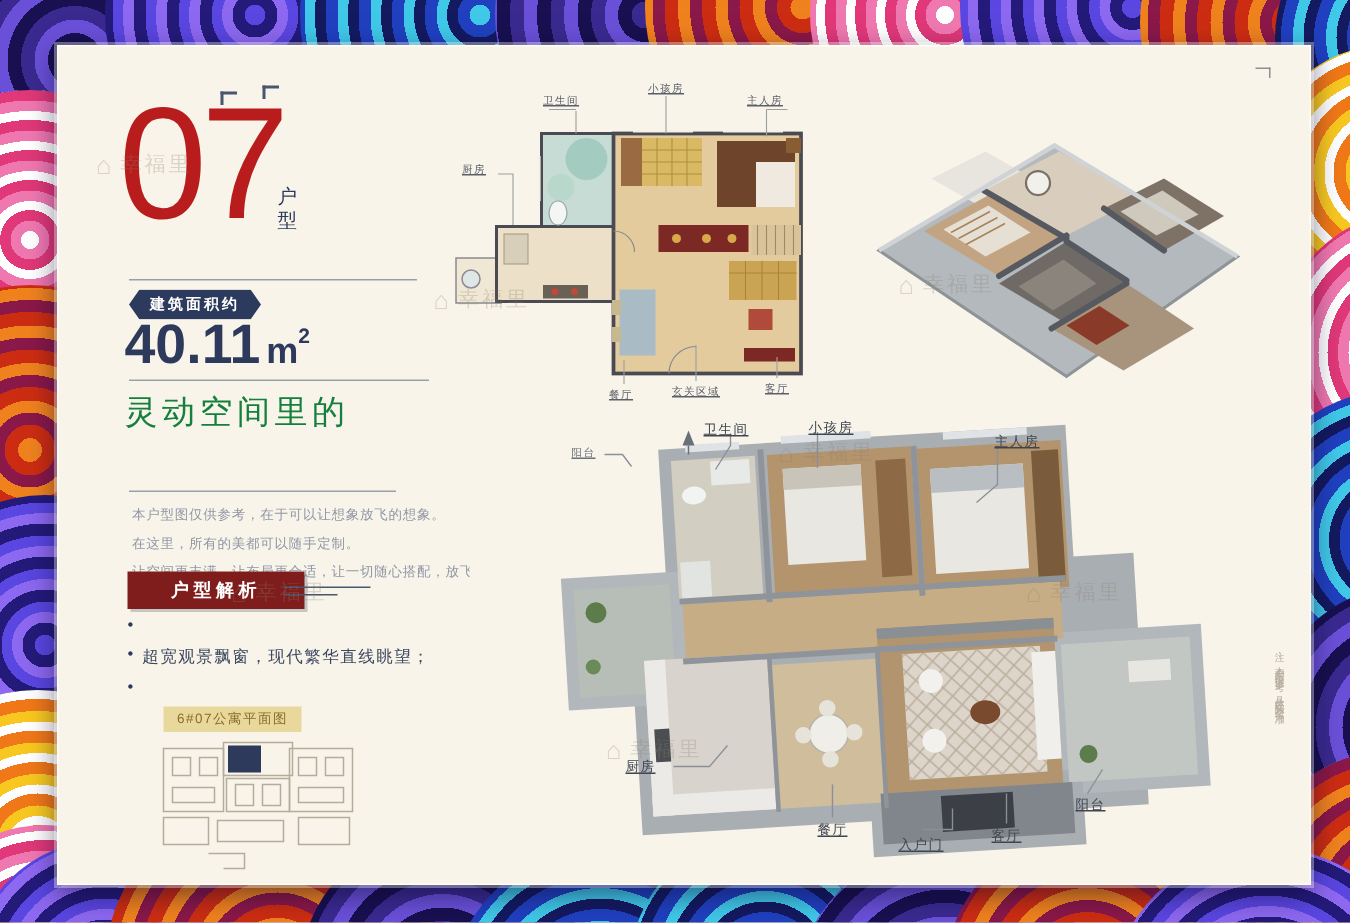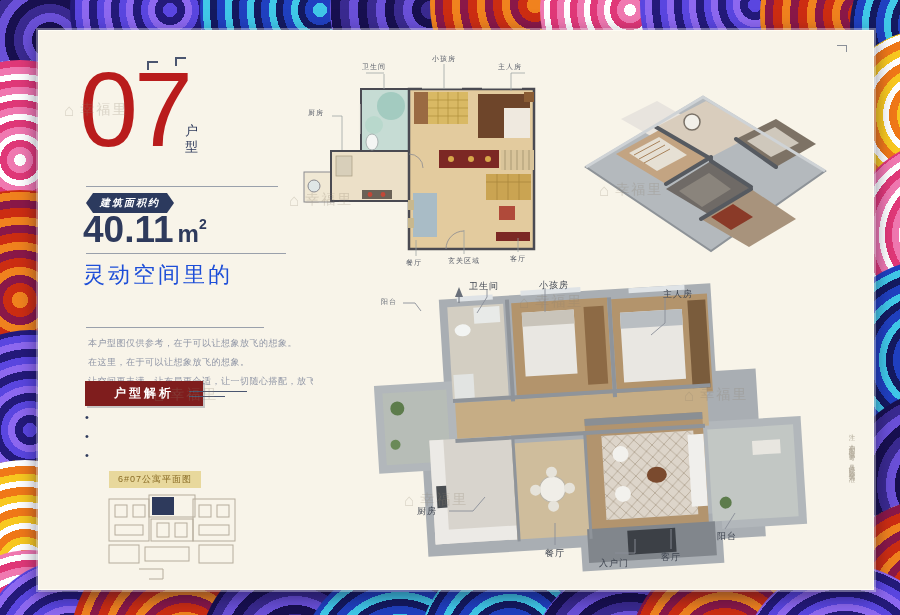--- a/index.html
+++ b/index.html
@@ -24,44 +24,44 @@
   .panel{position:absolute;left:38px;top:30px;width:834px;height:558px;background:#f8f4e9;z-index:5;
          border:1px solid #fffdf4;box-shadow:0 0 0 2px rgba(255,255,255,.35),0 6px 18px rgba(10,8,40,.55);}
   .abs{position:absolute;}
 
   
   .big-num{left:40px;top:28px;font-size:106px;line-height:.95;font-weight:400;letter-spacing:-4px;color:#b91c1c;}
   .type-vert{left:146px;top:92px;display:flex;flex-direction:column;font-size:13px;line-height:1.25;color:#2e3a5c;letter-spacing:0;}
   .tick{width:9px;height:7px;border-left:2px solid #2e3a5c;border-top:2px solid #2e3a5c;opacity:.85;}
   .unit-name{left:44px;top:113px;font-size:25px;letter-spacing:7px;color:#3a466a;}
   .divider{height:1px;background:#9aa0ab;}
-  .area-badge{left:47px;top:162px;background:#2c3a5e;color:#fff;font-size:10px;font-style:italic;font-weight:bold;
+  .area-badge{left:47px;top:162px;background:#2c3a5e;color:#fff;font-size:10px;font-weight:bold;
               letter-spacing:2px;padding:3px 14px;clip-path:polygon(0 50%,7px 0,calc(100% - 7px) 0,100% 50%,calc(100% - 7px) 100%,7px 100%);}
   .area-value{left:44px;top:178px;font-size:37px;font-weight:bold;color:#2e3a5c;letter-spacing:0;}
   .area-value .unit{font-size:24px;font-weight:bold;margin-left:4px;}
   .area-value sup{font-size:14px;}
-  .slogan1{left:44px;top:229px;font-size:22px;letter-spacing:3px;color:#1d4ed8;}
+  .slogan1{left:44px;top:229px;font-size:22px;letter-spacing:3px;color:#15803d;}
   .slogan2{left:44px;top:251px;font-size:34px;font-weight:bold;letter-spacing:4px;color:#2e3a5c;}
   .desc{left:49px;top:303px;width:225px;font-size:9px;line-height:2.1;color:#9096a6;letter-spacing:.5px;}
   .desc span{display:block;white-space:nowrap;overflow:hidden;}
   .analysis-box{left:46px;top:350px;background:#7f1d1d;color:#fff;font-size:12px;font-weight:bold;
                 letter-spacing:3px;padding:4px 29px;box-shadow:2px 2px 0 rgba(46,58,92,.25);}
   .analysis-decor{left:150px;top:356px;width:60px;}
   .analysis-decor i{display:block;height:1px;background:#4a5570;margin:4px 0;}
   .bullets{left:46px;top:380px;width:240px;}
   .bullet-row{display:flex;gap:5px;font-size:11px;color:#3c4760;letter-spacing:1px;margin-bottom:7px;}
   .bullet-row .dot{color:#2e3a5c;font-size:11px;}
   .plate-badge{left:70px;top:440px;background:#e8d89c;color:#8a6d28;font-size:9px;letter-spacing:1px;padding:2px 9px;}
   .plate-svg{left:56px;top:456px;}
 
   
   .plan2d{left:257px;top:15px;width:250px;height:240px;}
   .render3d{left:522px;top:18px;width:290px;height:232px;}
   .plan3d{left:330px;top:248px;width:502px;height:302px;}
-  .room-label{position:absolute;font-size:9px;color:#3f4550;letter-spacing:1px;white-space:nowrap;}
+  .room-label{position:absolute;font-size:9px;color:#3f4550;letter-spacing:1px;white-space:nowrap;text-decoration:underline;}
   .room-label.tiny{font-size:7px;color:#6a707a;}
   .room-label.sm{font-size:7px;color:#5a5f6a;}
 
   
   .wm{position:absolute;display:flex;gap:4px;align-items:center;color:rgba(140,130,110,.28);
       font-size:14px;letter-spacing:2px;z-index:6;pointer-events:none;}
   .wm .wm-icon{font-size:17px;line-height:1;}
 
   .disclaimer-vert{left:808px;top:398px;height:150px;writing-mode:vertical-rl;font-size:6.5px;
                    color:#b5ad9d;letter-spacing:1.5px;}
@@ -146,34 +146,35 @@
     <div class="abs divider" style="left:47px;top:155px;width:192px;"></div>
     <div class="abs area-badge">建筑面积约</div>
     <div class="abs area-value">
       <span>40.11</span><span class="unit">m</span><sup>2</sup>
     </div>
     <div class="abs divider" style="left:47px;top:222px;width:200px;"></div>
     <div class="abs slogan1">灵动空间里的</div>
     <div class="abs divider" style="left:47px;top:296px;width:178px;"></div>
     <div class="abs desc">
       <span>本户型图仅供参考，在于可以让想象放飞的想象。</span>
-      <span>在这里，在于可以让想象放飞的想象。</span>
+      <span>在这里，所有的美都可以随手定制。</span>
       <span>让空间更丰满，让布局更合适，让一切随心搭配，放飞你的想象。</span>
     </div>
     <div class="abs analysis-box">户型解析</div>
     <div class="abs analysis-decor">
         <i style="width:58px;"></i>
         <i style="width:36px;"></i>
       </div>
     <div class="abs bullets">
       <div class="bullet-row">
           <span class="dot">•</span>
         </div>
       <div class="bullet-row">
           <span class="dot">•</span>
+          <span>超宽观景飘窗，现代繁华直线眺望；</span>
         </div>
       <div class="bullet-row">
           <span class="dot">•</span>
         </div>
     </div>
     <div class="abs plate-badge">6#07公寓平面图</div>
 
     <svg class="abs plate-svg" width="155" height="100" viewBox="0 0 155 100">
       <g fill="none" stroke="#b5ac9c" stroke-width="1">
         <rect x="14" y="12" width="40" height="42"></rect>

